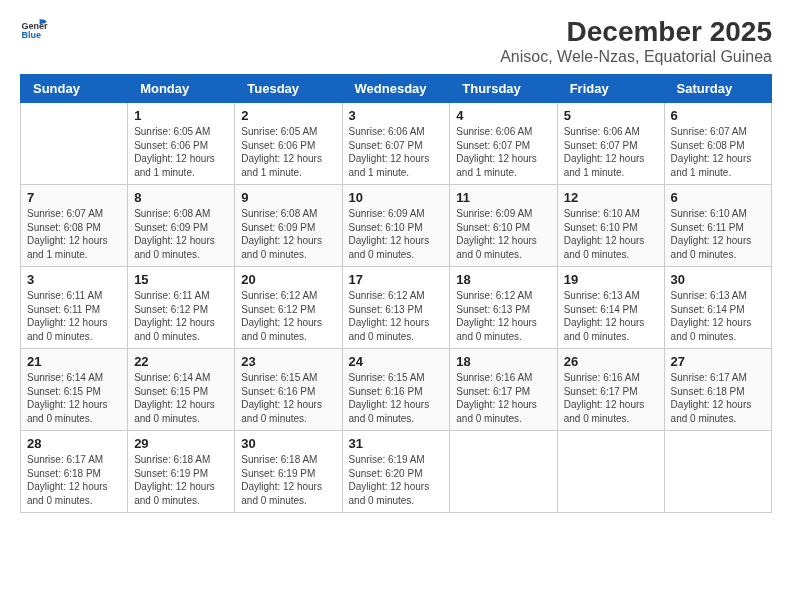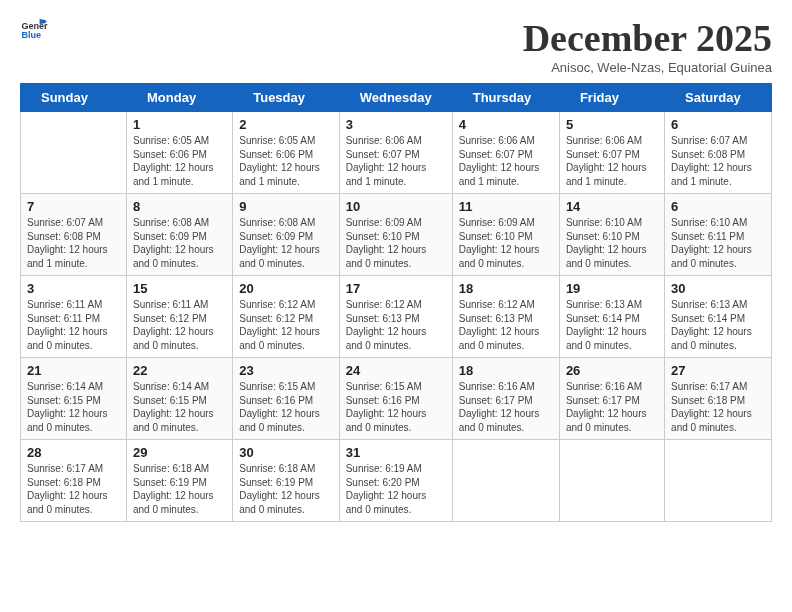--- a/index.html
+++ b/index.html
@@ -22,39 +22,38 @@
       gap: 4px;
     }
     .logo-icon {
       width: 28px;
       height: 28px;
     }
     .title-block {
       text-align: right;
     }
     .calendar-title {
-      font-size: 38px;
+      font-size: 28px;
       font-weight: bold;
       color: #333;
-      font-family: Liberation Serif, serif;
     }
     .calendar-subtitle {
-      font-size: 13px;
+      font-size: 16px;
       color: #555;
     }
     .calendar-table {
       width: 100%;
       border-collapse: collapse;
       margin-top: 8px;
     }
     .calendar-table th {
       background: #1565c0;
       color: #fff;
       text-align: left;
-      padding: 6px 20px;
+      padding: 6px 12px;
       font-size: 13px;
       font-weight: bold;
       border: 1px solid #1565c0;
     }
     .calendar-table td {
       border: 1px solid #ccc;
       vertical-align: top;
       padding: 5px 6px;
       width: 108px;
       min-height: 80px;
@@ -154,21 +153,21 @@
         </td>
         <td>
           <span class="day-num">10</span>
           <div class="day-info">Sunrise: 6:09 AM<br>Sunset: 6:10 PM<br>Daylight: 12 hours<br>and 0 minutes.</div>
         </td>
         <td>
           <span class="day-num">11</span>
           <div class="day-info">Sunrise: 6:09 AM<br>Sunset: 6:10 PM<br>Daylight: 12 hours<br>and 0 minutes.</div>
         </td>
         <td>
-          <span class="day-num">14</span>
+          <span class="day-num">12</span>
           <div class="day-info">Sunrise: 6:10 AM<br>Sunset: 6:10 PM<br>Daylight: 12 hours<br>and 0 minutes.</div>
         </td>
         <td>
           <span class="day-num">6</span>
           <div class="day-info">Sunrise: 6:10 AM<br>Sunset: 6:11 PM<br>Daylight: 12 hours<br>and 0 minutes.</div>
         </td>
       </tr>
       <tr>
         <td>
           <span class="day-num">3</span>

